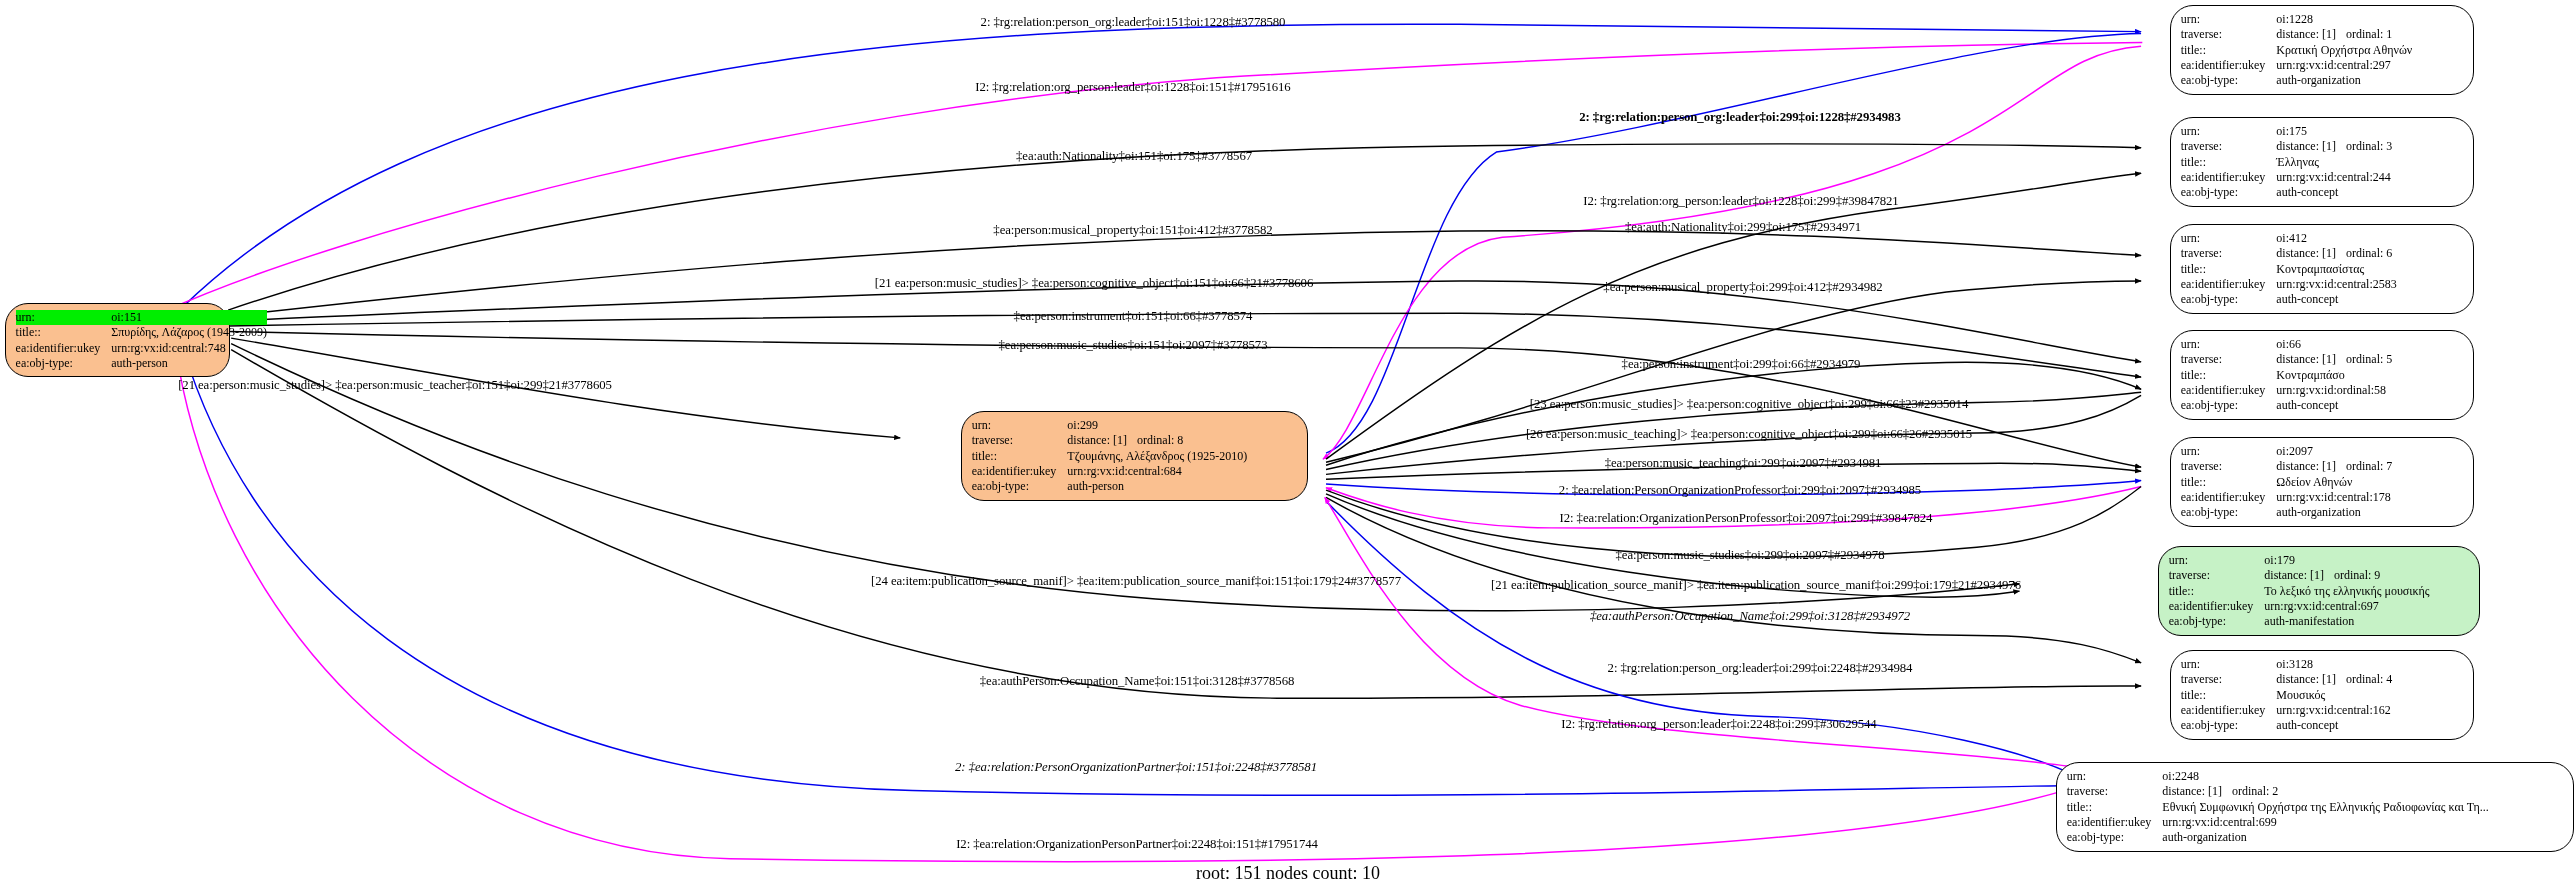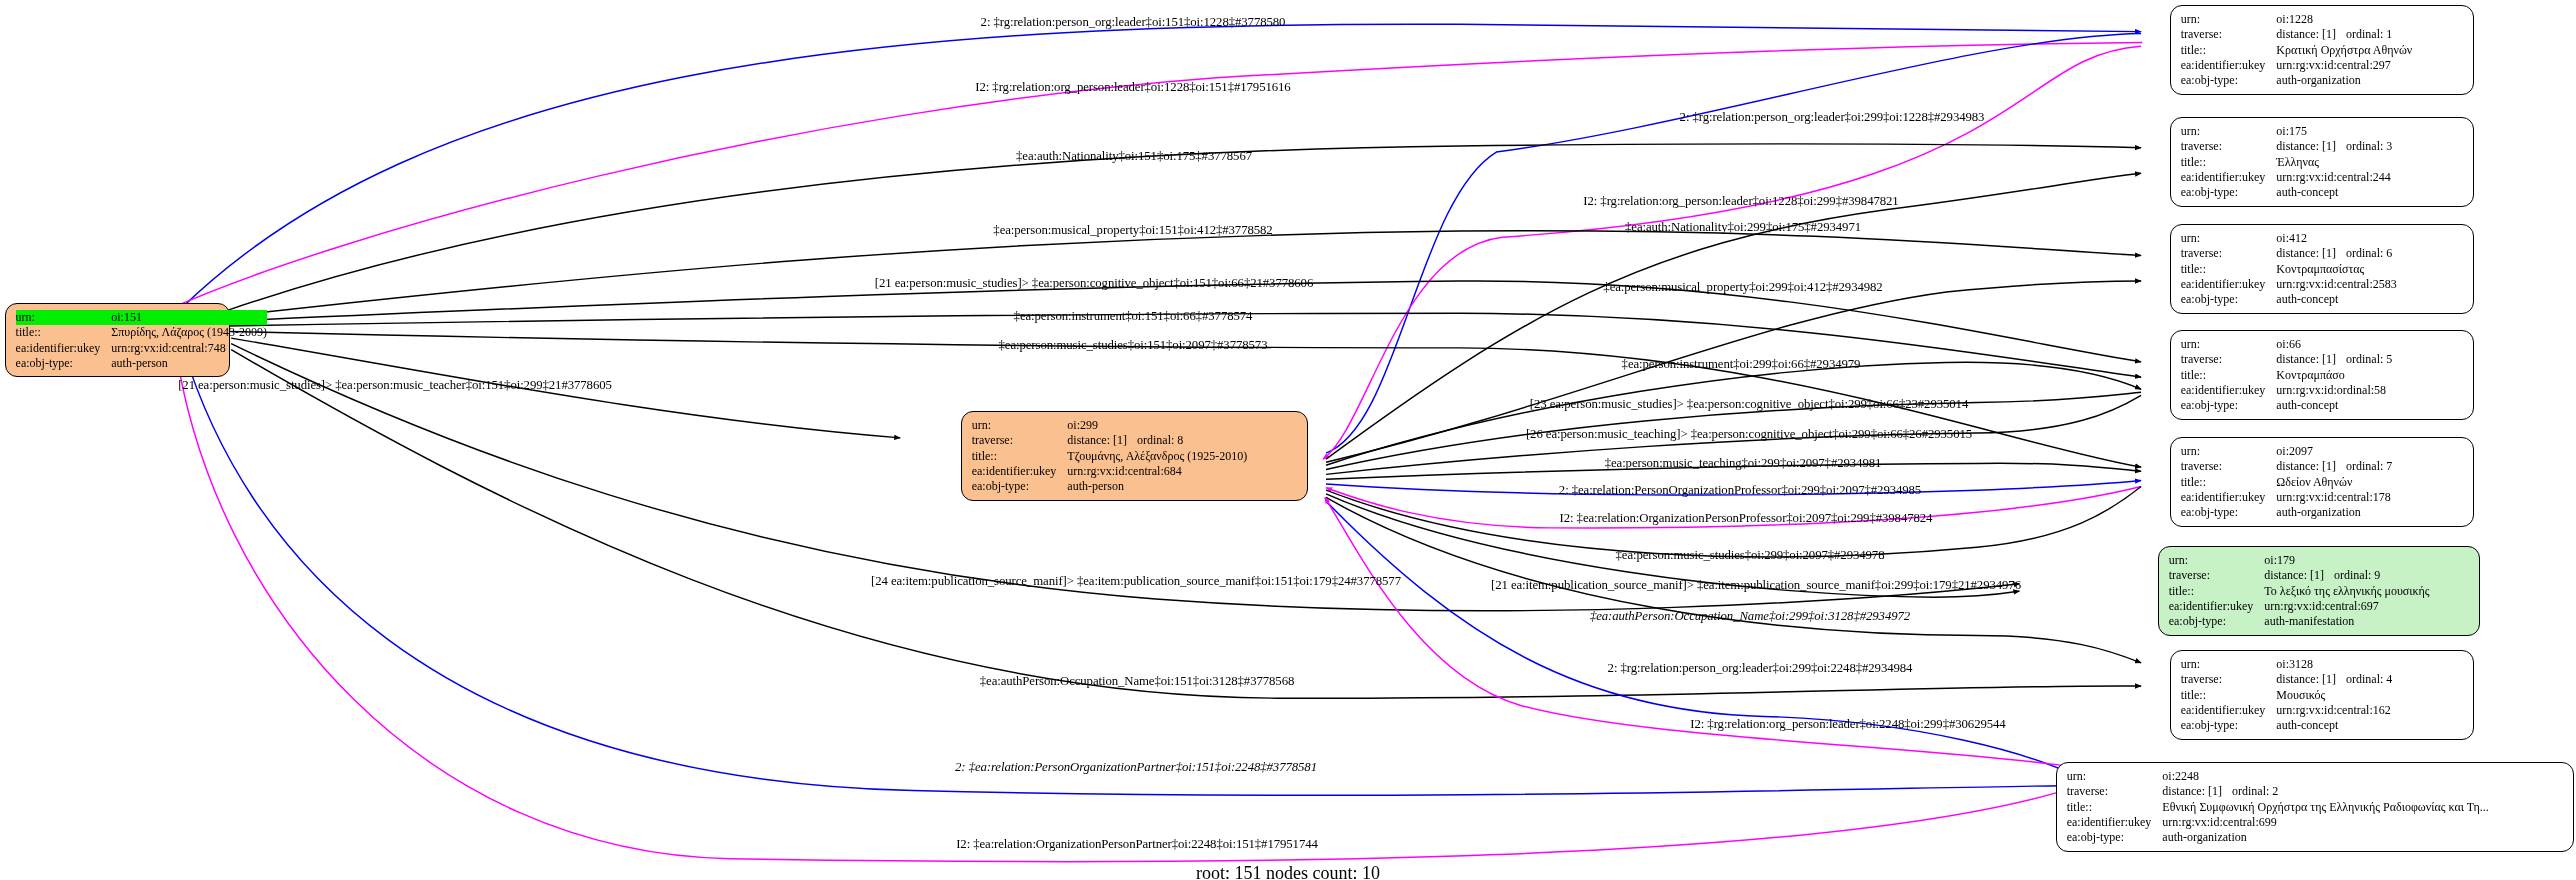--- a/index.html
+++ b/index.html
@@ -1,21 +1,21 @@
 <!DOCTYPE html>
 <html style="font-size:9.7px"><head>
 <meta charset="utf-8">
 <style>
   html,body{margin:0;padding:0;background:#ffffff;}
   body{width:2576px;height:880px;position:relative;
        font-family:"Liberation Serif","DejaVu Serif",serif;
        -webkit-font-smoothing:antialiased;}
   #canvas{position:absolute;inset:0;width:2576px;height:880px;}
   svg.edges{position:absolute;left:0;top:0;width:2576px;height:880px;overflow:visible;}
-  .node{position:absolute;border:1.2px solid #000;border-radius:12px;background:#ffffff;
+  .node{position:absolute;border:1.2px solid #000;border-radius:23px;background:#ffffff;
         box-sizing:border-box;padding:5.5px 8.5px 5.5px 9.7px;}
   .node.person{background:#fac090;}
   .node.manif{background:#c6f2c6;}
   .node table{border-collapse:collapse;font-size:12px;line-height:1.18;}
   .node td{padding:0.6px 0;white-space:nowrap;vertical-align:top;}
   .node td.k{padding-right:11px;}
   .node td.v{}
   .hl{background:#00ee00;}
   .edgelabel{position:absolute;font-size:12.8px;color:#000;white-space:nowrap;
              transform:translate(-50%,-50%);letter-spacing:-0.1px;}
@@ -359,21 +359,21 @@
         <td class="k">ea:obj-type:</td>
         <td class="v">auth-organization</td>
       </tr>
     </tbody>
       </table>
   </div>
 
   <div id="edge-label-layer">
       <div class="edgelabel" style="left: 1133px; top: 22px;">2: ‡rg:relation:person_org:leader‡oi:151‡oi:1228‡#3778580</div>
       <div class="edgelabel" style="left: 1133px; top: 87px;">I2: ‡rg:relation:org_person:leader‡oi:1228‡oi:151‡#17951616</div>
-      <div class="edgelabel" style="left: 1832px; top: 117px;">2: ‡rg:relation:person_org:leader‡oi:299‡oi:1228‡#2934983</div>
+      <div class="edgelabel" style="left: 1740px; top: 117px; font-weight: bold;">2: ‡rg:relation:person_org:leader‡oi:299‡oi:1228‡#2934983</div>
       <div class="edgelabel" style="left: 1134px; top: 156px;">‡ea:auth:Nationality‡oi:151‡oi:175‡#3778567</div>
       <div class="edgelabel" style="left: 1741px; top: 201px;">I2: ‡rg:relation:org_person:leader‡oi:1228‡oi:299‡#39847821</div>
       <div class="edgelabel" style="left: 1133px; top: 230px;">‡ea:person:musical_property‡oi:151‡oi:412‡#3778582</div>
       <div class="edgelabel" style="left: 1743px; top: 227px;">‡ea:auth:Nationality‡oi:299‡oi:175‡#2934971</div>
       <div class="edgelabel" style="left: 1094px; top: 283px;">[21 ea:person:music_studies]&gt; ‡ea:person:cognitive_object‡oi:151‡oi:66‡21#3778606</div>
       <div class="edgelabel" style="left: 1743px; top: 287px;">‡ea:person:musical_property‡oi:299‡oi:412‡#2934982</div>
       <div class="edgelabel" style="left: 1133px; top: 316px;">‡ea:person:instrument‡oi:151‡oi:66‡#3778574</div>
       <div class="edgelabel" style="left: 1133px; top: 345px;">‡ea:person:music_studies‡oi:151‡oi:2097‡#3778573</div>
       <div class="edgelabel" style="left: 1741px; top: 364px;">‡ea:person:instrument‡oi:299‡oi:66‡#2934979</div>
       <div class="edgelabel" style="left: 395px; top: 385px;">[21 ea:person:music_studies]&gt; ‡ea:person:music_teacher‡oi:151‡oi:299‡21#3778605</div>
@@ -381,21 +381,21 @@
       <div class="edgelabel" style="left: 1749px; top: 434px;">[26 ea:person:music_teaching]&gt; ‡ea:person:cognitive_object‡oi:299‡oi:66‡26#2935015</div>
       <div class="edgelabel" style="left: 1743px; top: 463px;">‡ea:person:music_teaching‡oi:299‡oi:2097‡#2934981</div>
       <div class="edgelabel" style="left: 1740px; top: 490px;">2: ‡ea:relation:PersonOrganizationProfessor‡oi:299‡oi:2097‡#2934985</div>
       <div class="edgelabel" style="left: 1746px; top: 518px;">I2: ‡ea:relation:OrganizationPersonProfessor‡oi:2097‡oi:299‡#39847824</div>
       <div class="edgelabel" style="left: 1750px; top: 555px;">‡ea:person:music_studies‡oi:299‡oi:2097‡#2934978</div>
       <div class="edgelabel" style="left: 1136px; top: 581px;">[24 ea:item:publication_source_manif]&gt; ‡ea:item:publication_source_manif‡oi:151‡oi:179‡24#3778577</div>
       <div class="edgelabel" style="left: 1756px; top: 585px; text-align: right;">[21 ea:item:publication_source_manif]&gt; ‡ea:item:publication_source_manif‡oi:299‡oi:179‡21#2934976</div>
       <div class="edgelabel" style="left: 1750px; top: 616px; font-style: italic;">‡ea:authPerson:Occupation_Name‡oi:299‡oi:3128‡#2934972</div>
       <div class="edgelabel" style="left: 1137px; top: 681px;">‡ea:authPerson:Occupation_Name‡oi:151‡oi:3128‡#3778568</div>
       <div class="edgelabel" style="left: 1760px; top: 668px;">2: ‡rg:relation:person_org:leader‡oi:299‡oi:2248‡#2934984</div>
-      <div class="edgelabel" style="left: 1848px; top: 724px;">I2: ‡rg:relation:org_person:leader‡oi:2248‡oi:299‡#30629544</div>
+      <div class="edgelabel" style="left: 1719px; top: 724px;">I2: ‡rg:relation:org_person:leader‡oi:2248‡oi:299‡#30629544</div>
       <div class="edgelabel" style="left: 1136px; top: 767px; font-style: italic;">2: ‡ea:relation:PersonOrganizationPartner‡oi:151‡oi:2248‡#3778581</div>
       <div class="edgelabel" style="left: 1137px; top: 844px;">I2: ‡ea:relation:OrganizationPersonPartner‡oi:2248‡oi:151‡#17951744</div>
     </div>
 
   <div class="footer" style="left:1288px;top:863px;">root: 151 nodes count: 10</div>
 
 </div>
 
 
 </body></html>

